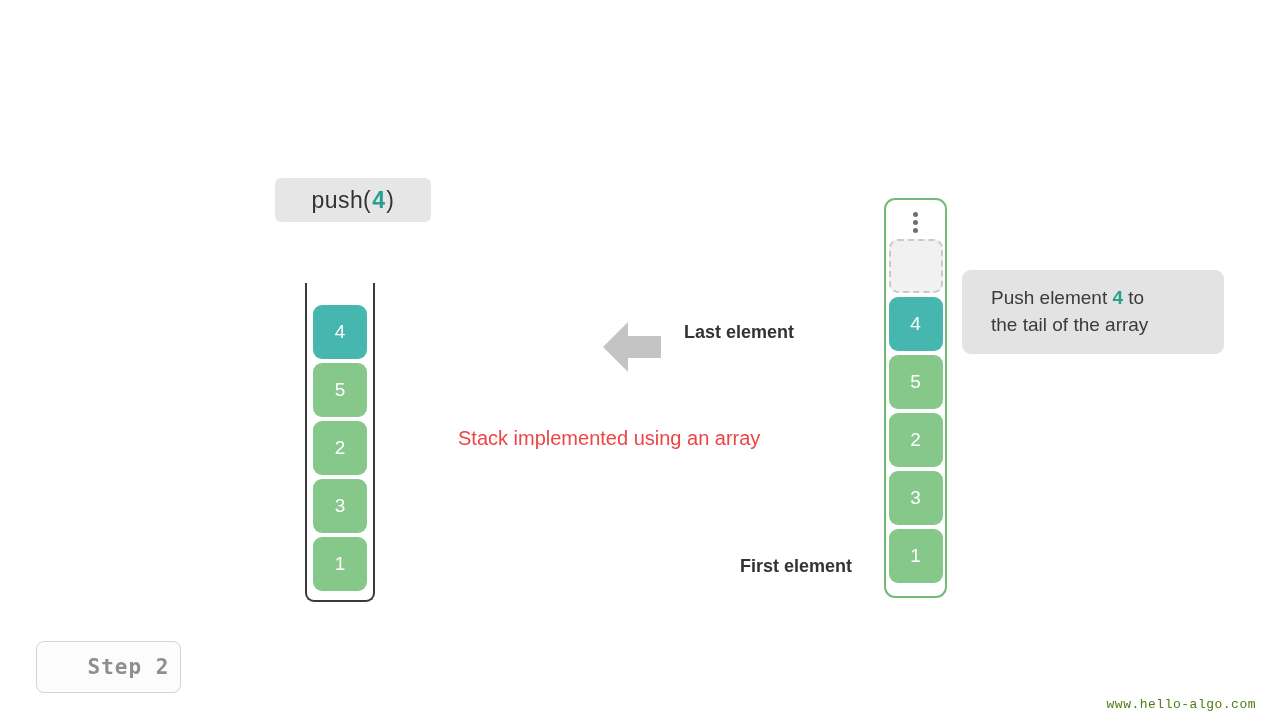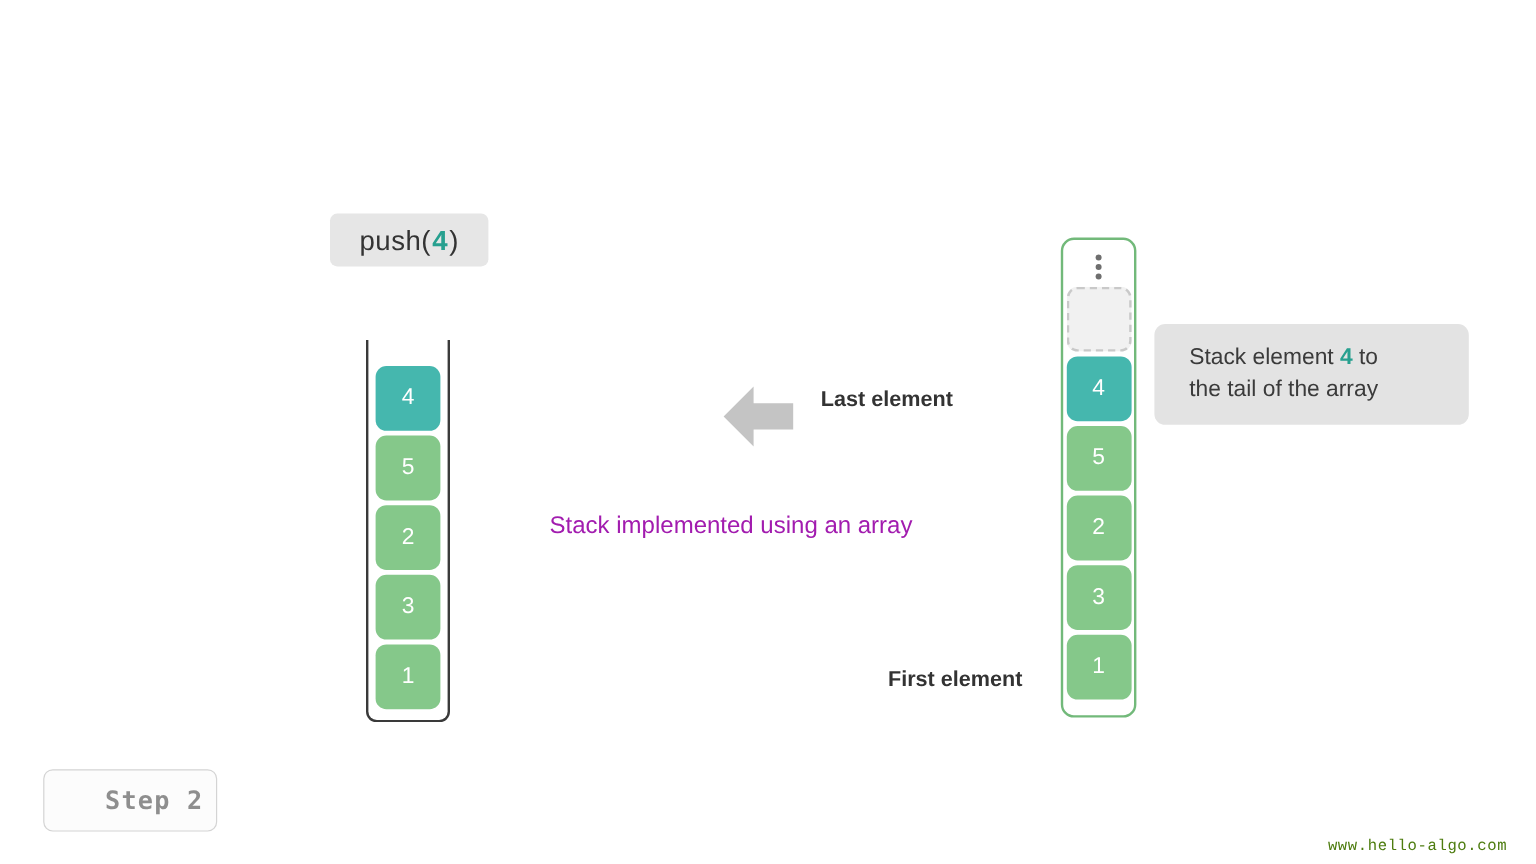--- a/index.html
+++ b/index.html
@@ -14,21 +14,21 @@
     overflow: hidden;
     font-family: "Liberation Sans", sans-serif;
     -webkit-font-smoothing: antialiased;
   }
 
   
   #op-label {
     position: absolute;
     left: 275px;
     top: 178px;
-    width: 132px;
+    width: 156px;
     height: 44px;
     background: #e6e6e6;
     border-radius: 6px;
     display: flex;
     align-items: center;
     justify-content: center;
     font-size: 23px;
     color: #333333;
     letter-spacing: 0.4px;
   }
@@ -142,21 +142,21 @@
     white-space: nowrap;
   }
   #label-last  { left: 684px; top: 322px; }
   #label-first { left: 710px; top: 556px; margin-left: 30px; }
 
   #caption {
     position: absolute;
     left: 458px;
     top: 427px;
     font-size: 20px;
-    color: #a21caf;
+    color: #ef4444;
     white-space: nowrap;
   }
 
   
   #annotation {
     position: absolute;
     left: 962px;
     top: 270px;
     width: 262px;
     height: 84px;
@@ -242,19 +242,19 @@
   </div>
   <div class="cell empty"></div>
   <div class="cell teal">4</div>
   <div class="cell green">5</div>
   <div class="cell green">2</div>
   <div class="cell green">3</div>
   <div class="cell green">1</div>
 </div>
 
 <div id="annotation">
-  <span>Stack element </span><span class="ann-val">4</span><span> to</span><br>
+  <span>Push element </span><span class="ann-val">4</span><span> to</span><br>
   <span>the tail of the array</span>
 </div>
 
 <div id="step-badge">Step 2</div>
 
 <div id="watermark">www.hello-algo.com</div>
 
 </body></html>

